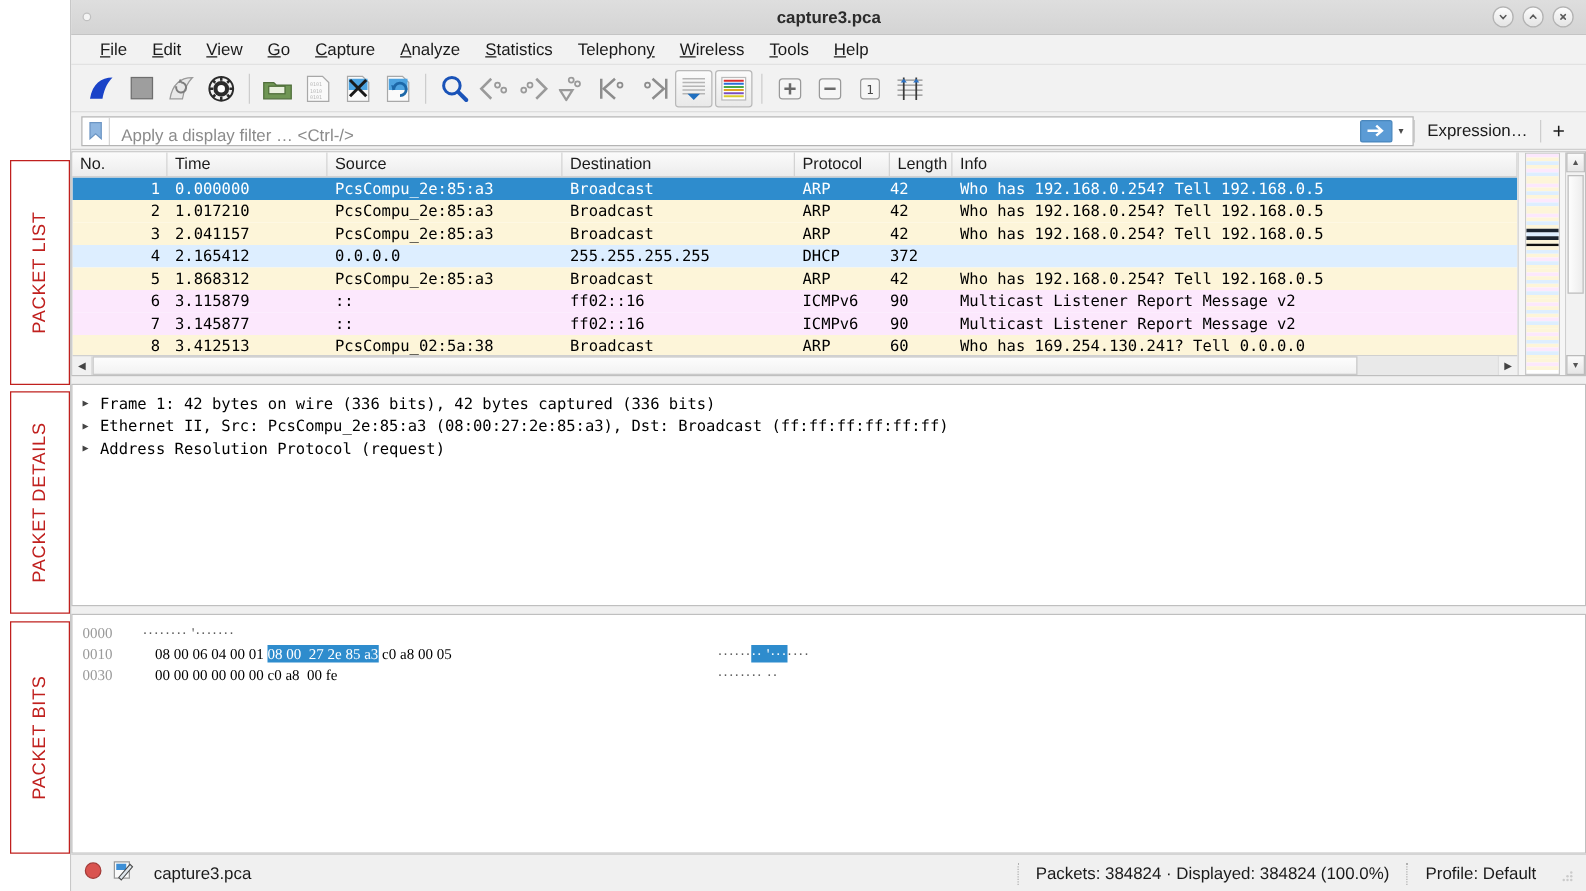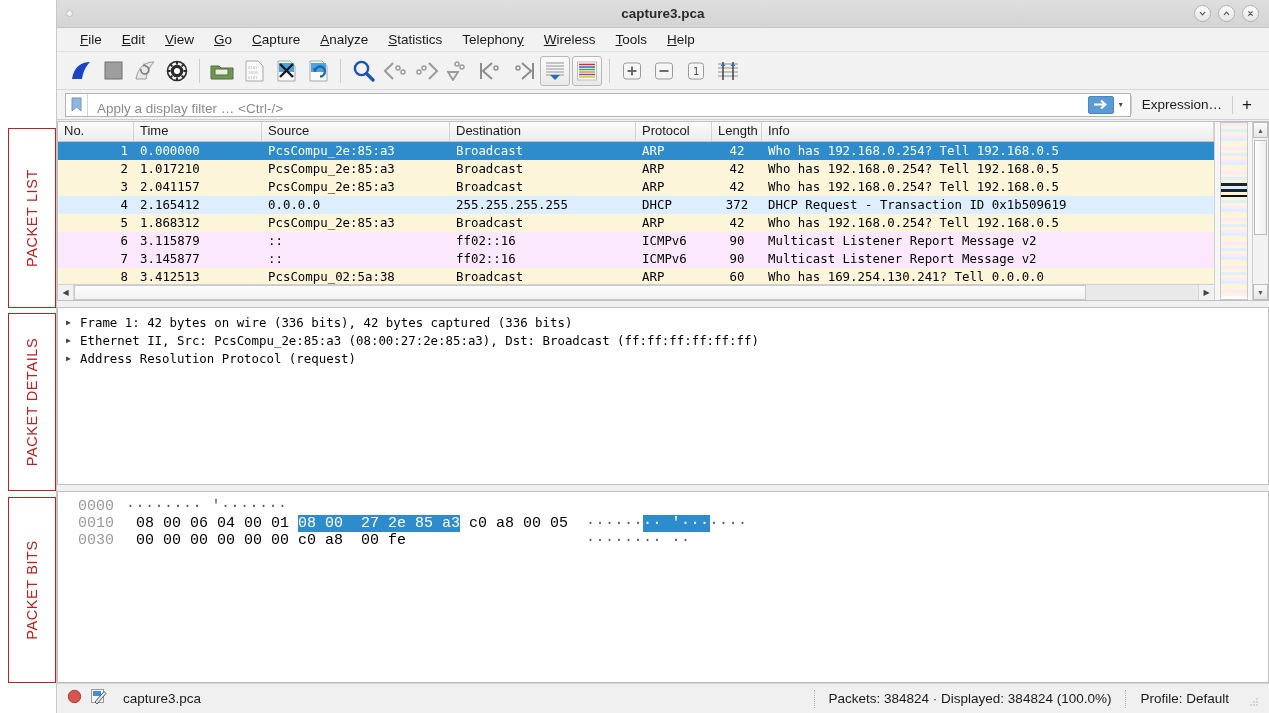--- a/index.html
+++ b/index.html
@@ -231,21 +231,21 @@
     line-height: 18px;
     color: #000000;
     white-space: nowrap;
   }
   .prow.sel { background: #2e8ccd !important; color: #ffffff; }
   .c-no   { width: 76px;  text-align: right; padding-right: 6px; }
   .c-time { width: 128px; padding-left: 6px; }
   .c-src  { width: 188px; padding-left: 6px; }
   .c-dst  { width: 186px; padding-left: 6px; }
   .c-prot { width: 76px;  padding-left: 6px; }
-  .c-len  { width: 50px;  text-align: center; }
+  .c-len  { width: 50px;  text-align: left; }
   .c-info { flex: 1 1 auto; padding-left: 6px; overflow: hidden; }
 
   
   .minimap {
     width: 38px;
     flex: 0 0 auto;
     background: #f6f6f6;
     border-left: 1px solid #d0d0d0;
     position: relative;
     overflow: hidden;
@@ -323,25 +323,24 @@
     background: #ffffff;
     border: 1px solid #bfbfbf;
     margin-top: 6px;
     padding: 6px 0 0 0;
     overflow: hidden;
     min-height: 0;
   }
   .hex-row {
     display: flex;
     height: 17px;
-    font-family: Liberation Mono, monospace;
-    font-size: 15px;
+    font-family: Liberation Serif, serif;
+    font-size: 12px;
     line-height: 17px;
     white-space: pre;
-    margin-left: 12px;
   }
   .hex-off { width: 56px; padding-left: 8px; color: #9a9a9a; }
   .hex-bytes { width: 460px; padding-left: 10px; color: #000; }
   .hex-ascii { color: #5a5a5a; letter-spacing: 0.5px;}
   .hl { background: #2e8ccd; color: #ffffff; }
 
   
   .statusbar {
     height: 30px;
     flex: 0 0 auto;
@@ -631,21 +630,20 @@
                 <div class="c-len">42</div>
                 <div class="c-info">Who has 192.168.0.254? Tell 192.168.0.5</div>
               </div>
               <div class="prow" style="background: rgb(221, 238, 255);">
                 <div class="c-no">4</div>
                 <div class="c-time">2.165412</div>
                 <div class="c-src">0.0.0.0</div>
                 <div class="c-dst">255.255.255.255</div>
                 <div class="c-prot">DHCP</div>
                 <div class="c-len">372</div>
-                <div class="c-info">DHCP Request  - Transaction ID 0x1b509619</div>
               </div>
               <div class="prow" style="background: rgb(253, 245, 217);">
                 <div class="c-no">5</div>
                 <div class="c-time">1.868312</div>
                 <div class="c-src">PcsCompu_2e:85:a3</div>
                 <div class="c-dst">Broadcast</div>
                 <div class="c-prot">ARP</div>
                 <div class="c-len">42</div>
                 <div class="c-info">Who has 192.168.0.254? Tell 192.168.0.5</div>
               </div>

